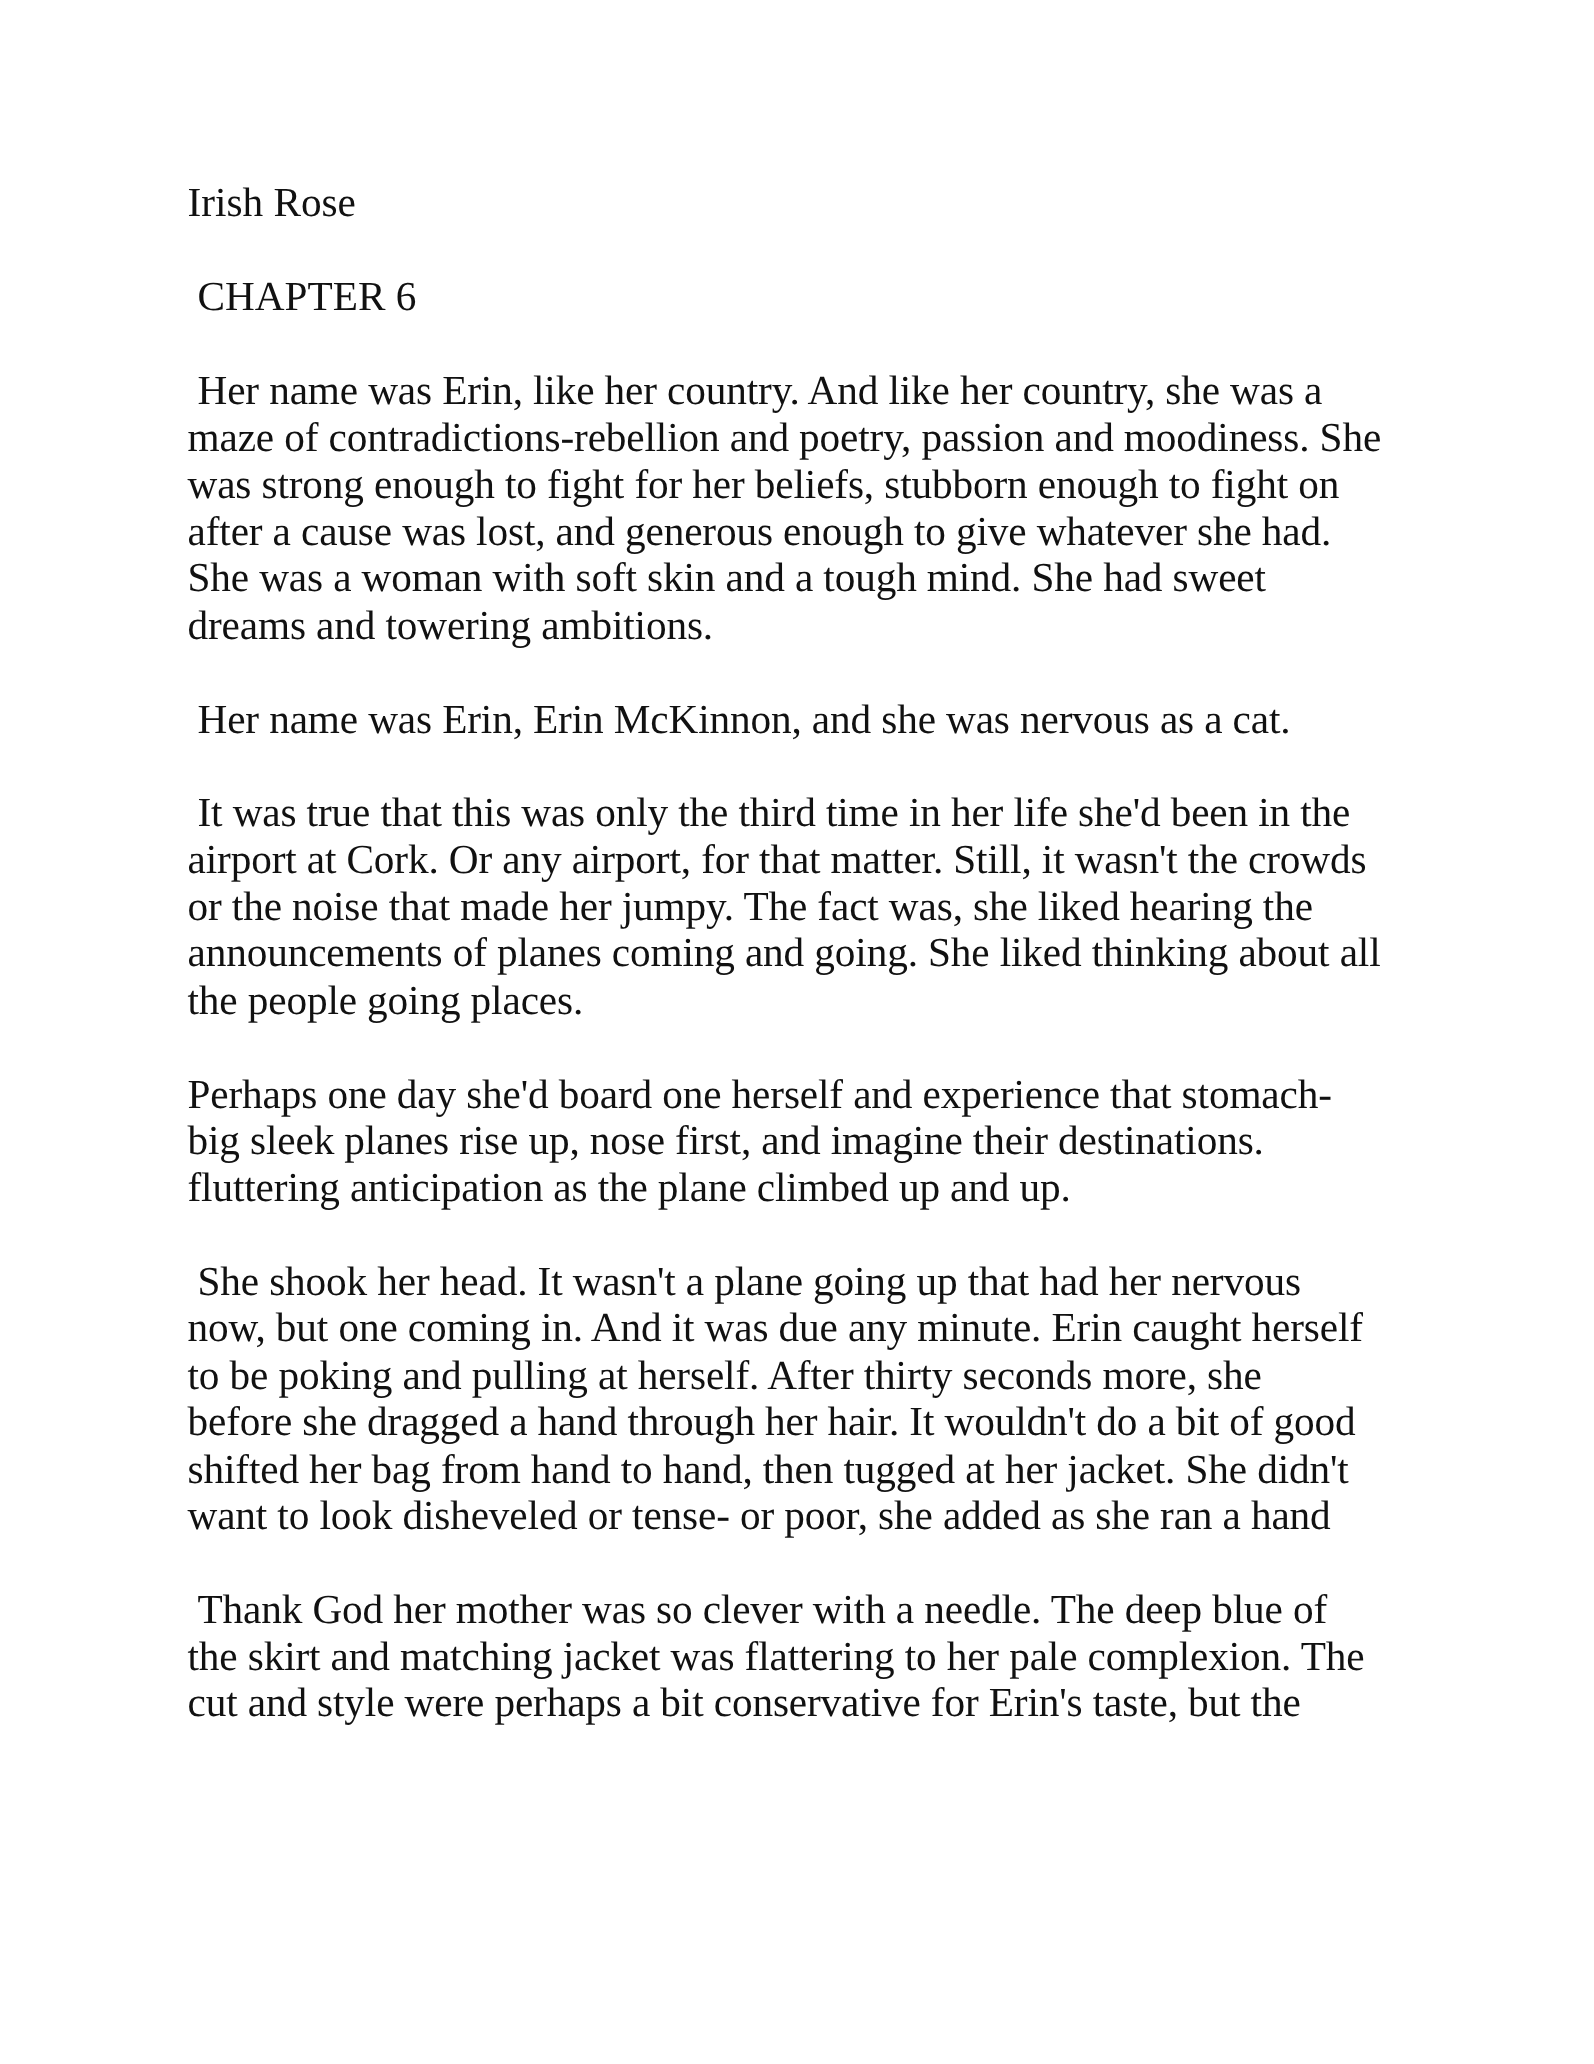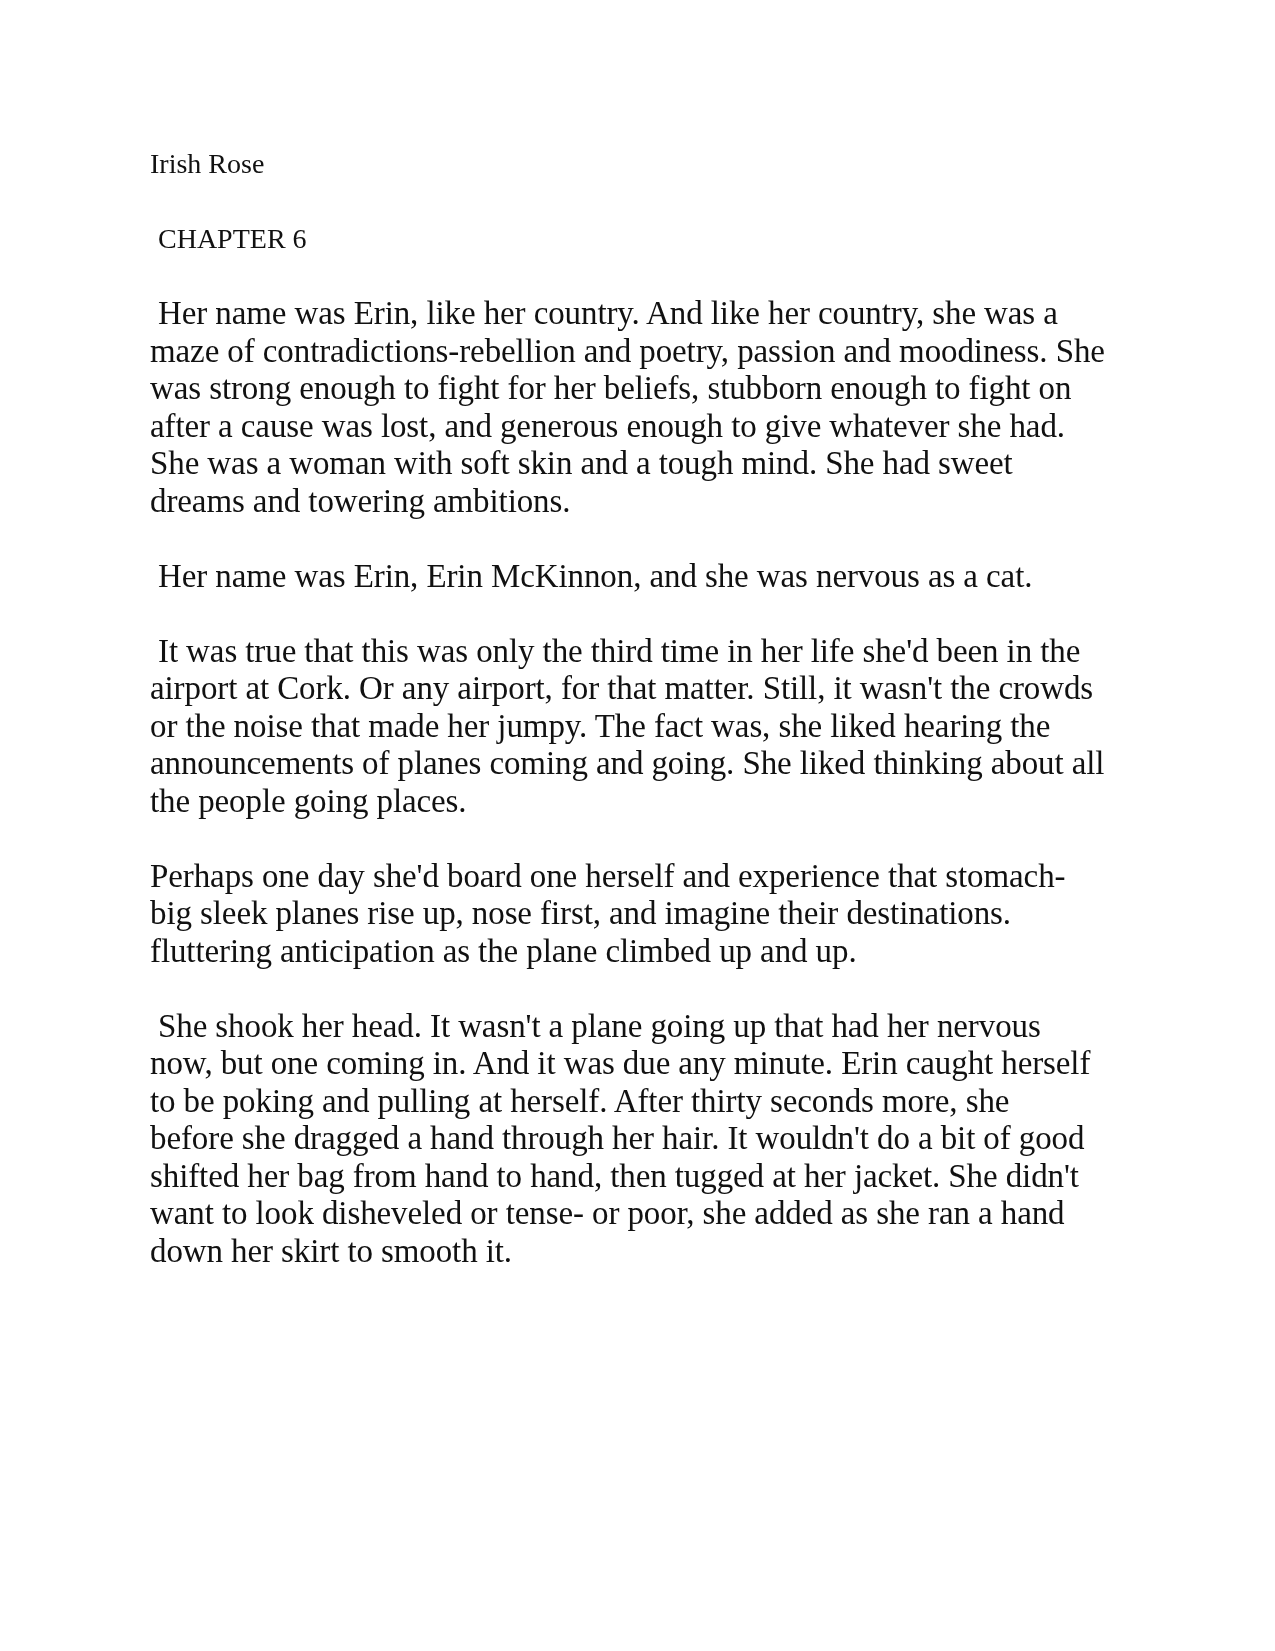--- a/index.html
+++ b/index.html
@@ -30,21 +30,21 @@
       width: 1000px;
     }
     .line {
       font-size: 33px;
       line-height: 37.5px;
       height: 37.5px;
       white-space: pre;
       letter-spacing: -0.1px;
     }
     .title-line {
-      font-size: 28px;
+      font-size: 33px;
       line-height: 37.5px;
       height: 37.5px;
       white-space: pre;
     }
     .gap {
       height: 37.5px;
     }
     .indent {
       padding-left: 8px;
     }
@@ -91,19 +91,23 @@
     </div>
     <div class="gap"></div>
 
     <div>
       <div class="line indent">She shook her head. It wasn't a plane going up that had her nervous</div>
       <div class="line">now, but one coming in. And it was due any minute. Erin caught herself</div>
       <div class="line">to be poking and pulling at herself. After thirty seconds more, she</div>
       <div class="line">before she dragged a hand through her hair. It wouldn't do a bit of good</div>
       <div class="line">shifted her bag from hand to hand, then tugged at her jacket. She didn't</div>
       <div class="line">want to look disheveled or tense- or poor, she added as she ran a hand</div>
-      <div class="line">down her skirt to smooth it.</div>
     </div>
     <div class="gap"></div>
 
+    <div>
+      <div class="line indent">Thank God her mother was so clever with a needle. The deep blue of</div>
+      <div class="line">the skirt and matching jacket was flattering to her pale complexion. The</div>
+      <div class="line">cut and style were perhaps a bit conservative for Erin's taste, but the</div>
+    </div>
 
   </div>
 </div>
 
 </body></html>

